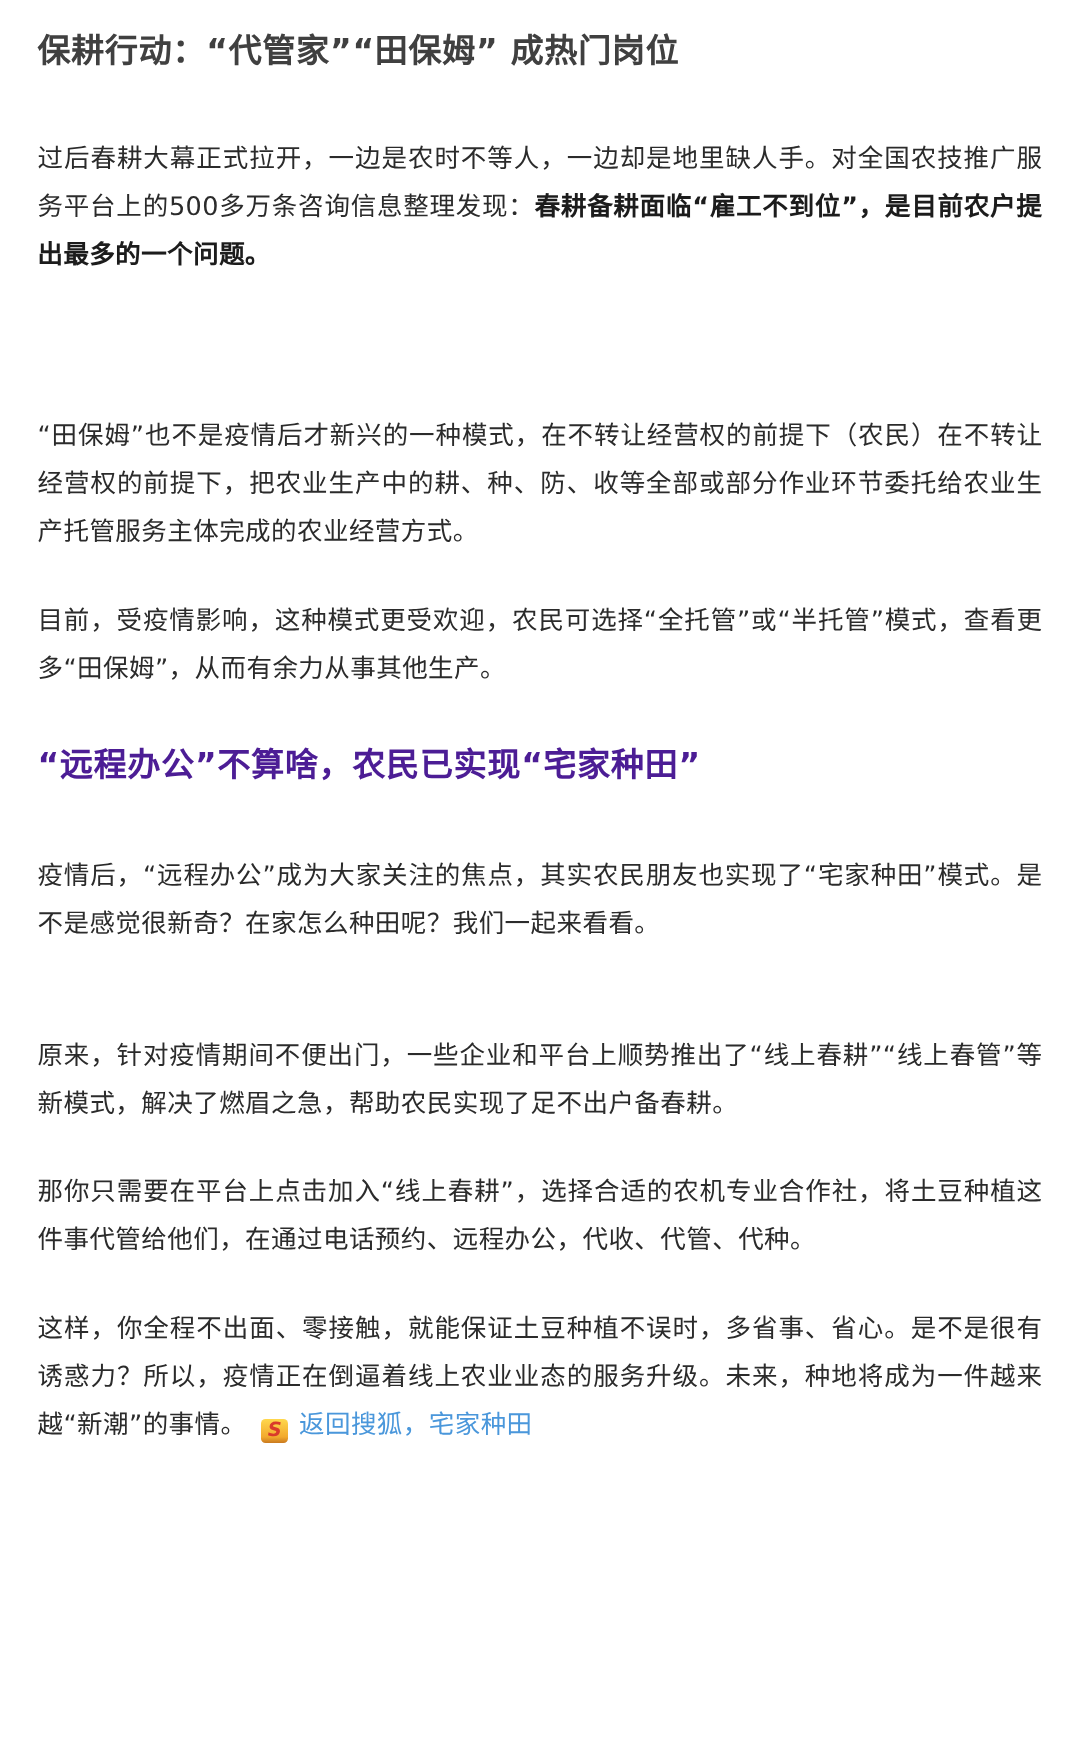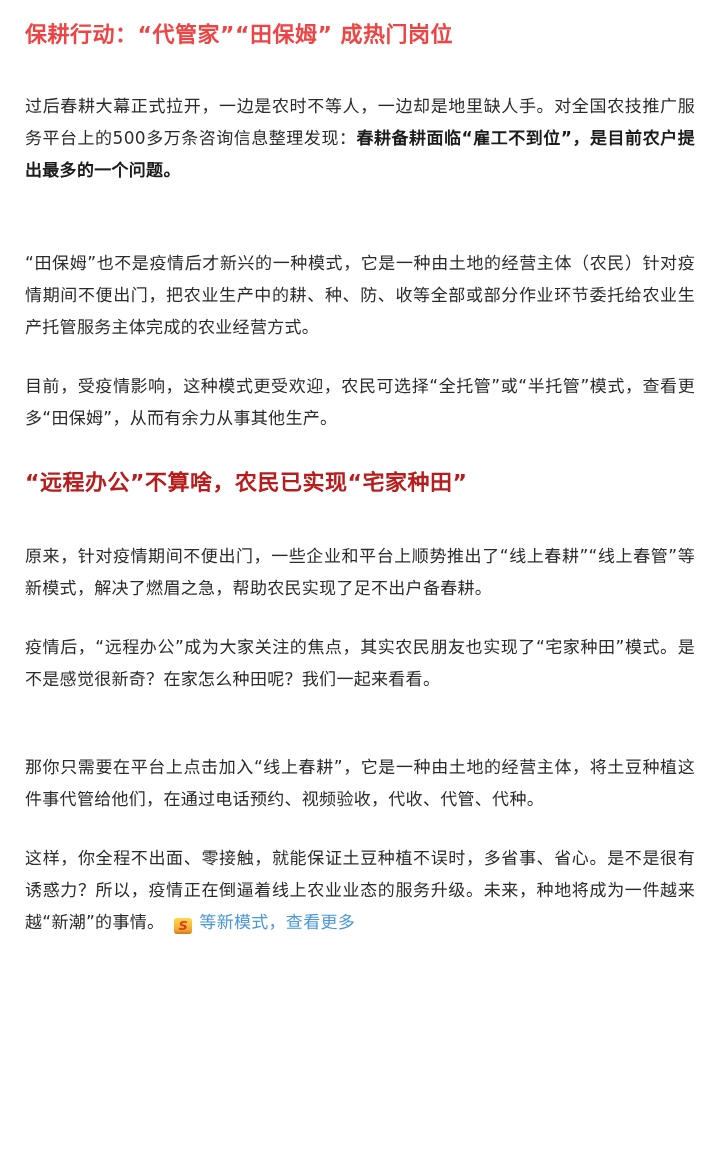--- a/index.html
+++ b/index.html
@@ -16,45 +16,45 @@
     }
     .article {
       box-sizing: border-box;
       width: 720px;
       padding: 10px 25px 24px 25px;
     }
     .title {
       font-size: 22px;
       line-height: 30px;
       font-weight: 700;
-      color: #ef4444;
+      color: #404040;
       margin: 10px 0 40px 0;
       letter-spacing: 0.5px;
     }
     .subtitle {
       font-size: 22px;
       line-height: 30px;
       font-weight: 700;
-      color: #b91c1c;
+      color: #4c1d95;
       margin: 34px 0 42px 0;
       letter-spacing: 0.5px;
     }
     .para {
       font-size: 17px;
       line-height: 32px;
       margin: 0 0 27px 0;
       text-align: justify;
       letter-spacing: 0.3px;
       color: #2b2b2b;
     }
     .para strong {
       font-weight: 700;
       color: #1c1c1c;
     }
-    .sp-xl { margin-bottom: 61px; }
+    .sp-xl { margin-bottom: 89px; }
     .sp-lg { margin-bottom: 56px; }
     .back-link {
       color: #4a97db;
       text-decoration: none;
       cursor: pointer;
       white-space: nowrap;
     }
     .sohu-logo {
       display: inline-block;
       width: 18px;
@@ -74,28 +74,28 @@
 </head>
 <body>
 
 <div class="article">
 
   <h1 class="title">保耕行动：“代管家”“田保姆” 成热门岗位</h1>
 
   <p class="para sp-xl"><span>过后春耕大幕正式拉开，一边是农时不等人，一边却是地里缺人手。对全国农技推广服务平台上的500多万条咨询信息整理发现：</span><strong>春耕备耕面临“雇工不到位”，是目前农户提出最多的一个问题。</strong></p>
 
 
-  <p class="para">“田保姆”也不是疫情后才新兴的一种模式，它是一种由土地的经营主体（农民）针对疫情期间不便出门，把农业生产中的耕、种、防、收等全部或部分作业环节委托给农业生产托管服务主体完成的农业经营方式。</p>
+  <p class="para">“田保姆”也不是疫情后才新兴的一种模式，在不转让经营权的前提下（农民）在不转让经营权的前提下，把农业生产中的耕、种、防、收等全部或部分作业环节委托给农业生产托管服务主体完成的农业经营方式。</p>
 
   <p class="para">目前，受疫情影响，这种模式更受欢迎，农民可选择“全托管”或“半托管”模式，查看更多“田保姆”，从而有余力从事其他生产。</p>
 
   <h2 class="subtitle">“远程办公”不算啥，农民已实现“宅家种田”</h2>
 
+  <p class="para sp-lg">疫情后，“远程办公”成为大家关注的焦点，其实农民朋友也实现了“宅家种田”模式。是不是感觉很新奇？在家怎么种田呢？我们一起来看看。</p>
+
   <p class="para">原来，针对疫情期间不便出门，一些企业和平台上顺势推出了“线上春耕”“线上春管”等新模式，解决了燃眉之急，帮助农民实现了足不出户备春耕。</p>
 
-  <p class="para sp-lg">疫情后，“远程办公”成为大家关注的焦点，其实农民朋友也实现了“宅家种田”模式。是不是感觉很新奇？在家怎么种田呢？我们一起来看看。</p>
 
+  <p class="para">那你只需要在平台上点击加入“线上春耕”，选择合适的农机专业合作社，将土豆种植这件事代管给他们，在通过电话预约、远程办公，代收、代管、代种。</p>
 
-  <p class="para">那你只需要在平台上点击加入“线上春耕”，它是一种由土地的经营主体，将土豆种植这件事代管给他们，在通过电话预约、视频验收，代收、代管、代种。</p>
-
-  <p class="para"><span>这样，你全程不出面、零接触，就能保证土豆种植不误时，多省事、省心。是不是很有诱惑力？所以，疫情正在倒逼着线上农业业态的服务升级。未来，种地将成为一件越来越“新潮”的事情。</span><a class="back-link" href="#"><span class="sohu-logo">S</span><span>等新模式，查看更多</span></a></p>
+  <p class="para"><span>这样，你全程不出面、零接触，就能保证土豆种植不误时，多省事、省心。是不是很有诱惑力？所以，疫情正在倒逼着线上农业业态的服务升级。未来，种地将成为一件越来越“新潮”的事情。</span><a class="back-link" href="#"><span class="sohu-logo">S</span><span>返回搜狐，宅家种田</span></a></p>
 
 </div>
 
 </body></html>

